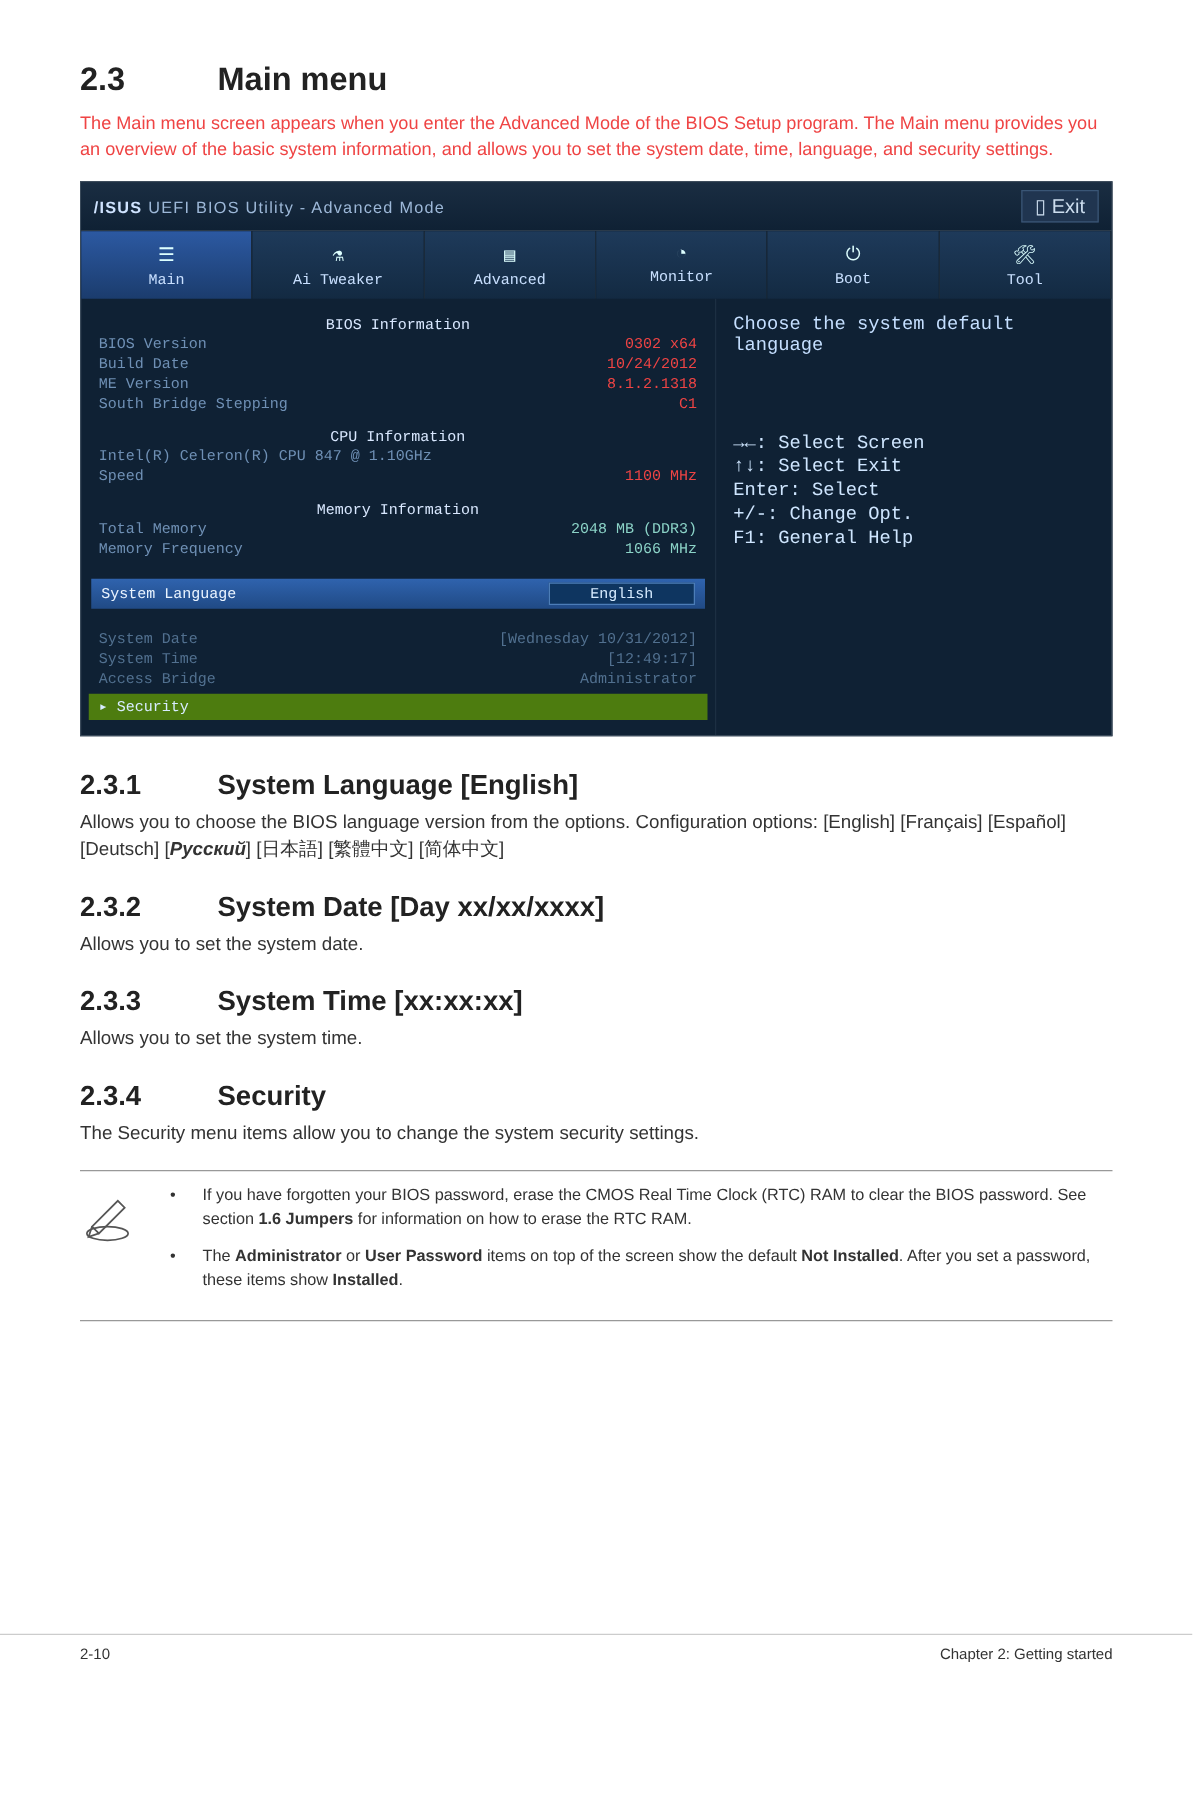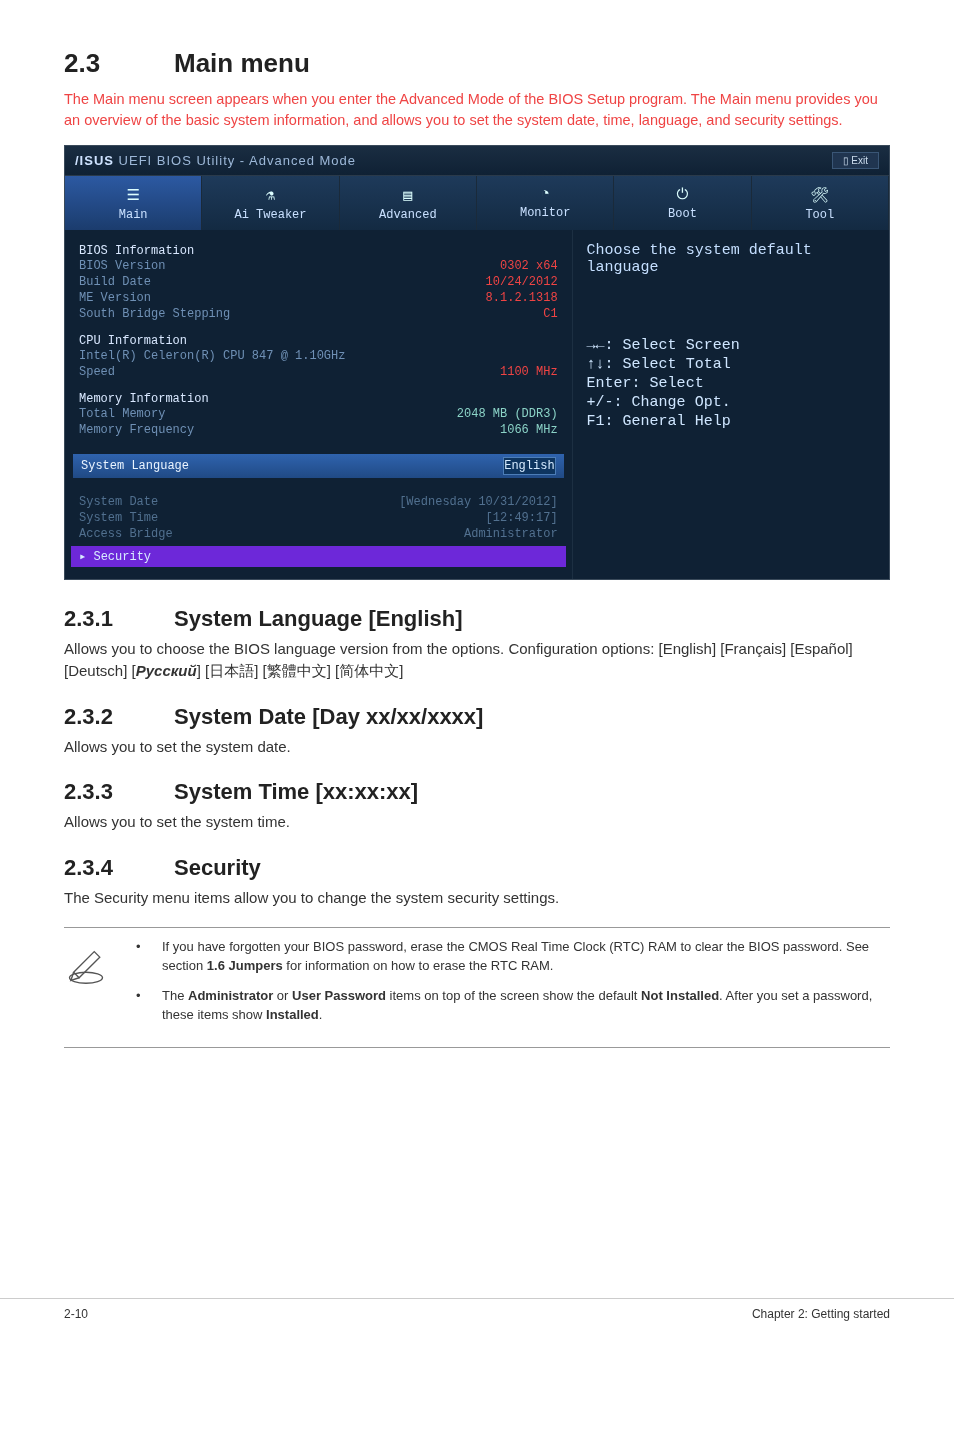--- a/index.html
+++ b/index.html
@@ -40,54 +40,54 @@
     padding: 6px 10px;
     display:flex;
     justify-content: space-between;
     align-items: center;
     border-bottom: 1px solid #2a3a4a;
   }
   .bios-brand { color:#cfe3ff; font-weight:bold; letter-spacing:1px; font-size:13px; font-family: Arial, sans-serif;}
   .bios-brand .thin{ font-weight:normal; color:#9db8d8;}
   .bios-exit {
     background:#203550; border:1px solid #3a5676; color:#cde;
-    padding:2px 10px; font-size:10px; font-family: Arial, sans-serif;
+    padding:2px 10px; font-size:16px; font-family: Arial, sans-serif;
   }
   .bios-tabs {
     display:flex; background:#0d1d2e;
   }
   .bios-tab {
     flex:1; text-align:center; padding:10px 4px 8px 4px;
     border-right:1px solid #1a2a3a;
     color:#c9e0ff;
     background: linear-gradient(#1e3a5a,#132a42);
   }
   .bios-tab.active { background: linear-gradient(#2c59a2,#1b3c6d); }
   .tab-icon { display:block; font-size:15px; margin-bottom:3px; color:#dff; }
   .bios-body { display:flex; }
   .bios-left { flex: 1 1 65%; padding: 12px 14px; }
   .bios-right { flex: 0 0 35%; padding: 12px 14px; border-left:1px solid #1c2f42; color:#c5dfff; font-size:15px; }
-  .bheading { color:#d9e8ff; margin-top:2px;}
+  .bheading { color:#d9e8ff; margin-top:2px;text-align:center;}
   .brow { display:flex; justify-content:space-between; padding:1px 0;}
   .brow .lbl{ color:#6f90b5;}
   .brow .val{ color:#ef4444; text-align:right; min-width:190px;}
   .brow .valg{ color:#8bd3c7; text-align:right; min-width:190px;}
   .bspacer{ height:10px;}
   .syslang-row{
     display:flex; justify-content:space-between; align-items:center;
     background: linear-gradient(#2f63ae,#204a85);
     padding:3px 8px; margin:16px -6px;
     color:#eaf4ff;
   }
   .syslang-val{
-    background:#0e3560; border:1px solid #4c7db7; padding:1px 0;
+    background:#0e3560; border:1px solid #4c7db7; padding:1px 32px;
     color:#d6ebff;
   }
   .brow.mute .lbl, .brow.mute .val { color:#51708f; }
-  .sec-row{ background:#6d28d9; padding:3px 8px; margin:4px -8px 0 -8px; color:#d8ecff;}
+  .sec-row{ background:#4d7c0f; padding:3px 8px; margin:4px -8px 0 -8px; color:#d8ecff;}
   .helpkeys div{ padding:1px 0; color:#cfe6ff;}
   .help-top{ margin-bottom:60px;}
 
   
   h2.sub { font-size:22px; font-weight:bold; margin:22px 0 6px 0; color:#222;}
   h2.sub .num { display:inline-block; width:110px;}
   p.sub-body{ font-size:15px; line-height:1.45; margin:0 0 6px 0;}
 
   
   .note-wrap{ margin-top:18px; }
@@ -217,21 +217,21 @@
           </div>
 
         <div class="sec-row">
           <span>▸ </span><span>Security</span>
         </div>
       </div>
       <div class="bios-right">
         <div class="help-top">Choose the system default language</div>
         <div class="helpkeys">
           <div>→←: Select Screen</div>
-          <div>↑↓: Select Total</div>
+          <div>↑↓: Select Exit</div>
           <div>Enter: Select</div>
           <div>+/-: Change Opt.</div>
           <div>F1: General Help</div>
         </div>
       </div>
     </div>
   </div>
 
   <h2 class="sub">
     <span class="num">2.3.1</span><span>System Language [English]</span>

